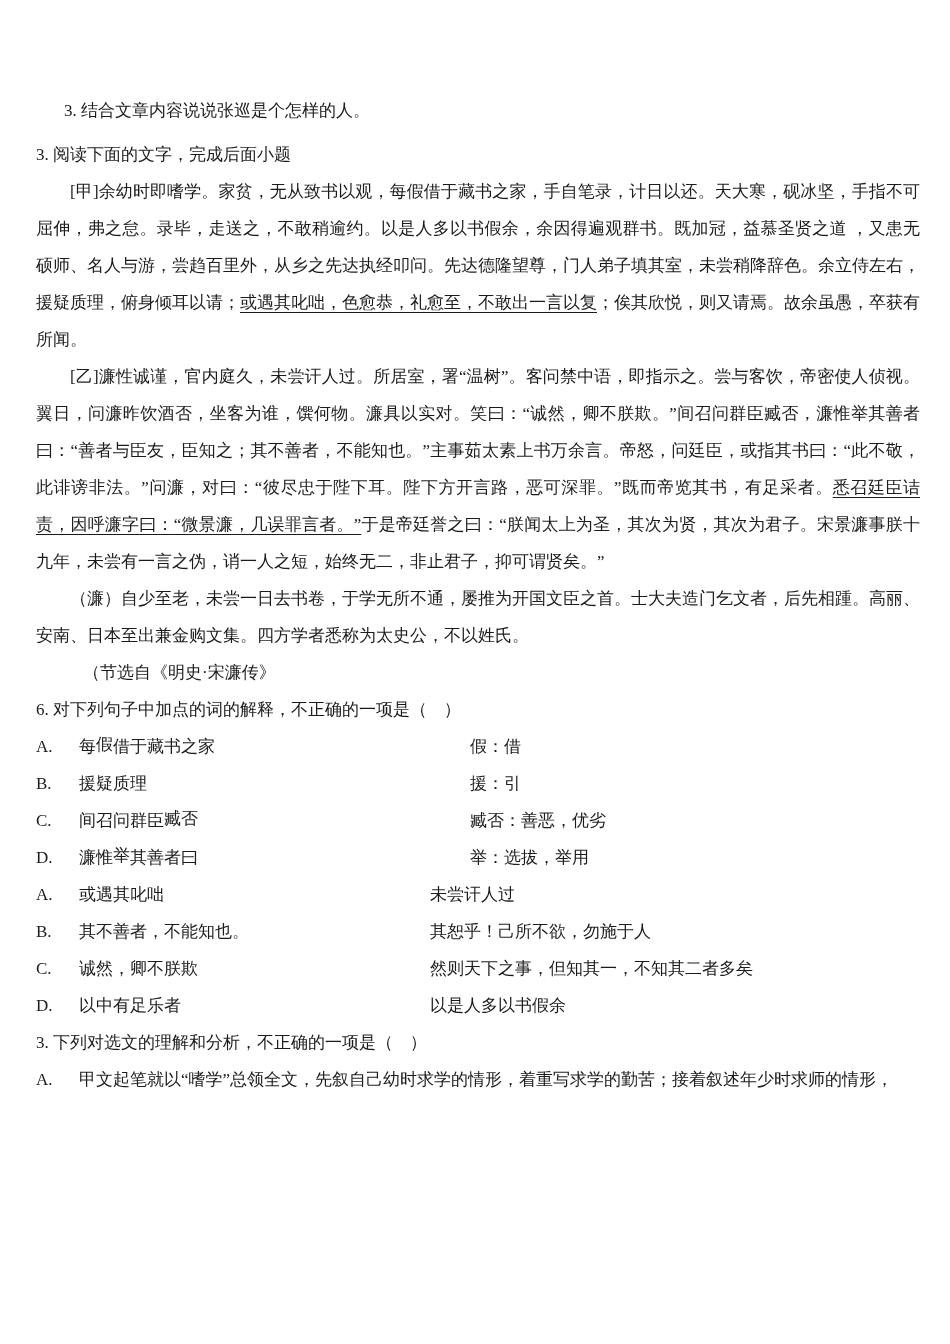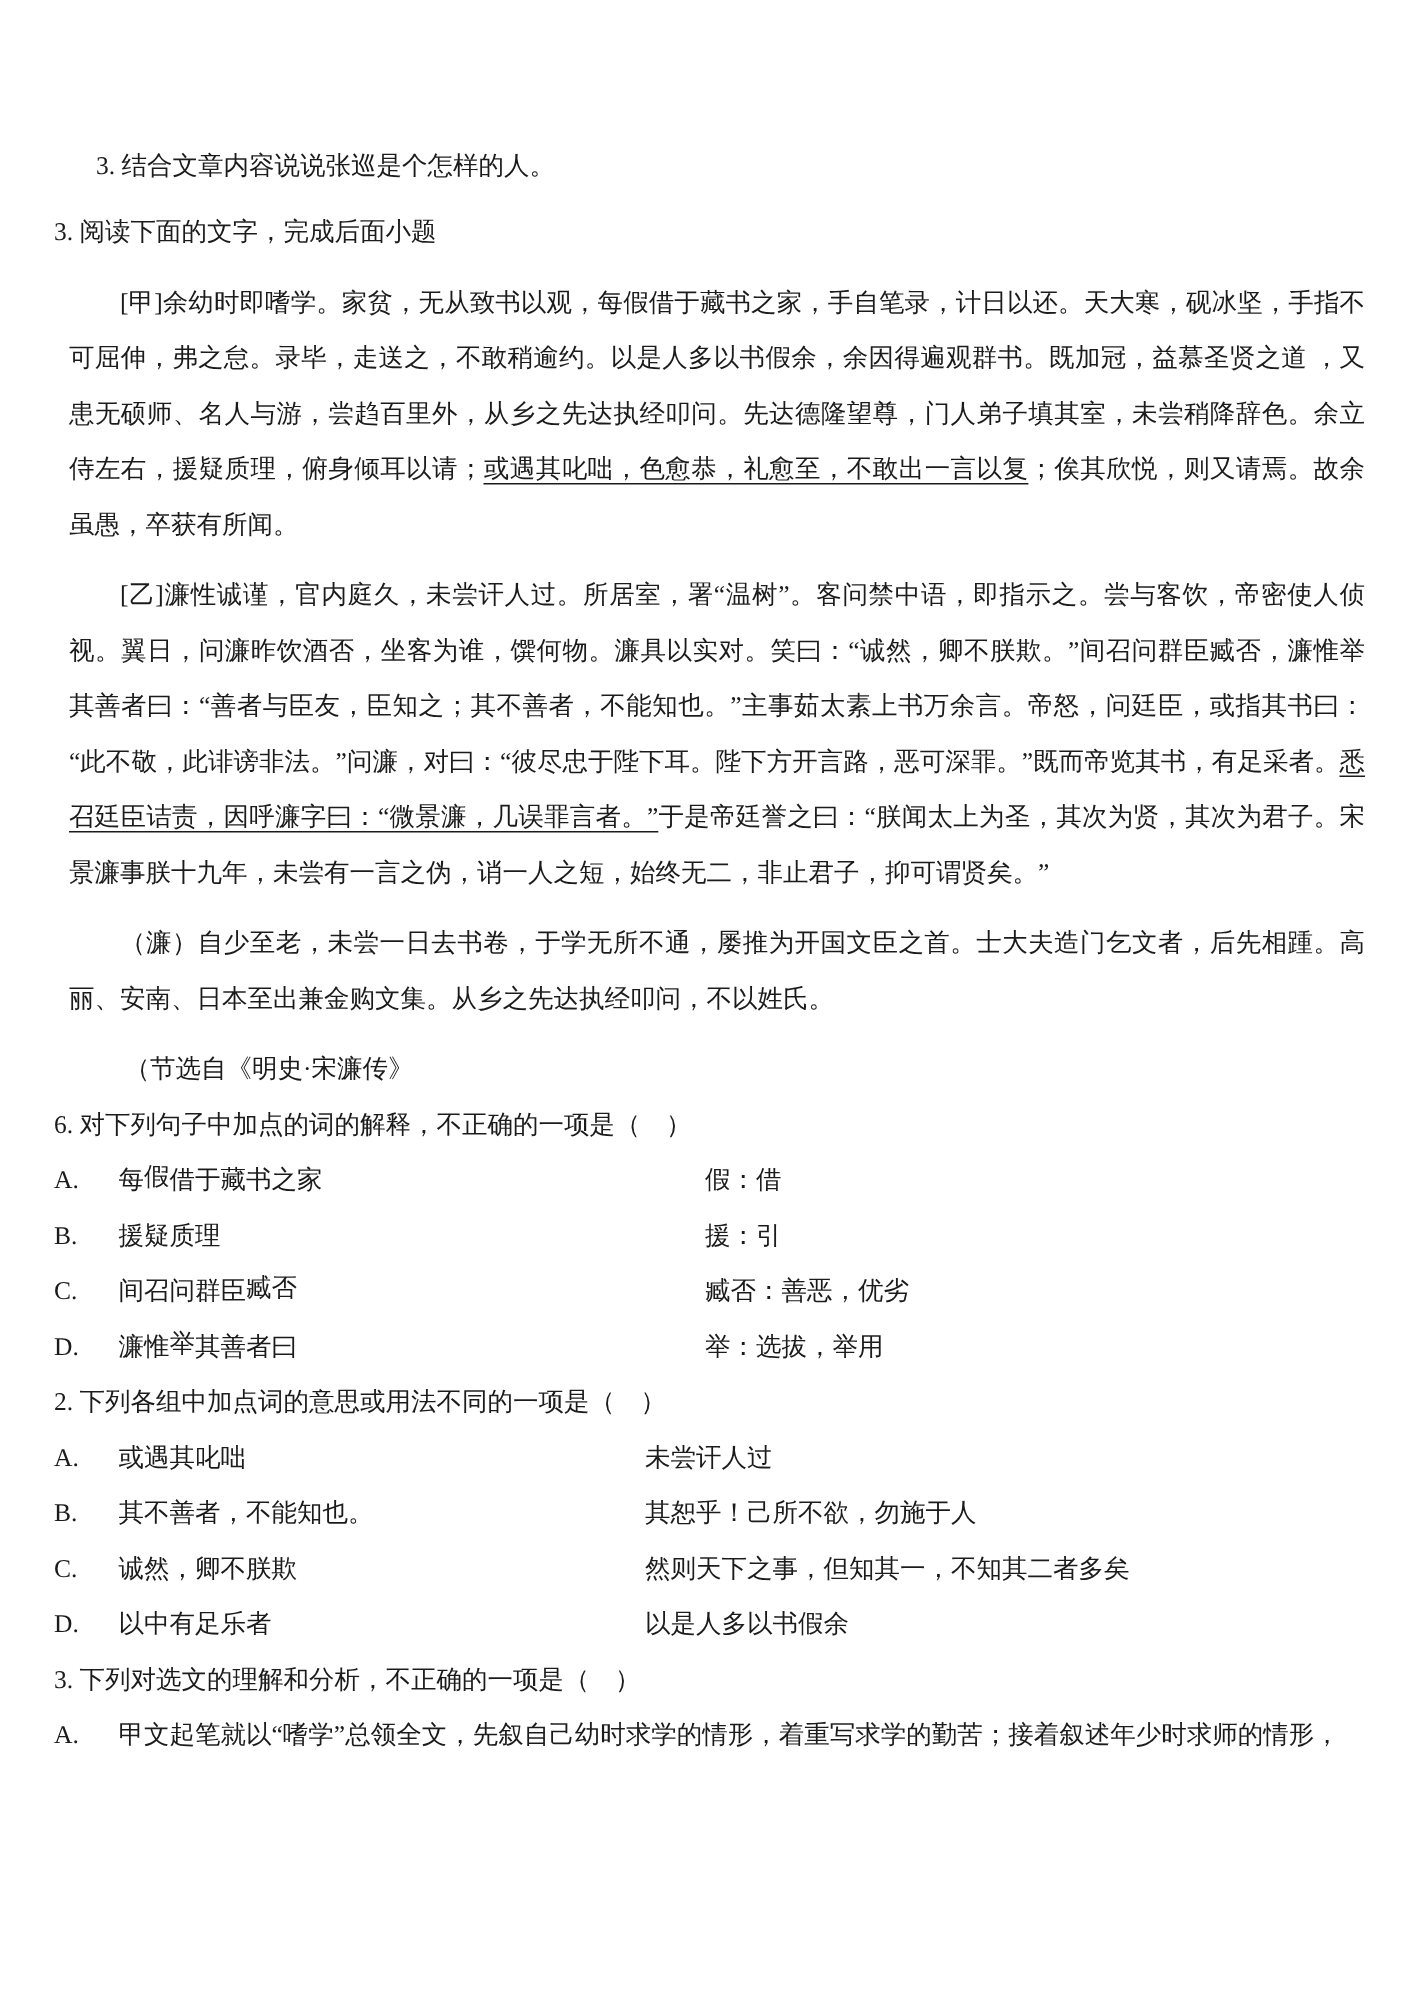--- a/index.html
+++ b/index.html
@@ -9,21 +9,21 @@
     color:#1b1b1b;
     font-family:"Liberation Serif","DejaVu Serif",serif;
     font-size:17px;
     line-height:37px;
     overflow:hidden;
   }
   .page{padding:92px 30px 0 36px;}
   .line{margin:0;}
   .line.gap-after{margin-bottom:7px;margin-left:28px;}
   .para{
-    margin:10px;
+    margin:0;
     text-indent:2em;
     text-align:justify;
     text-justify:inter-character;
     word-break:break-all;
   }
   .source-line{margin:0;text-indent:47px;}
   .seg-u{text-decoration:underline;text-underline-offset:4px;text-decoration-thickness:1px;}
   .seg-dot{position:relative;top:-2.5px;}
   .opt{display:flex;margin:0;}
   .opt-label{display:inline-block;min-width:43px;flex:0 0 43px;}
@@ -35,21 +35,21 @@
 </head>
 <body>
 
 <div class="page">
 
   <p class="line gap-after">3. 结合文章内容说说张巡是个怎样的人。</p>
   <p class="line">3. 阅读下面的文字，完成后面小题</p>
 
   <p class="para"><span>[甲]余幼时即嗜学。家贫，无从致书以观，每假借于藏书之家，手自笔录，计日以还。天大寒，砚冰坚，手指不可屈伸，弗之怠。录毕，走送之，不敢稍逾约。以是人多以书假余，余因得遍观群书。既加冠，益慕圣贤之道 ，又患无硕师、名人与游，尝趋百里外，从乡之先达执经叩问。先达德隆望尊，门人弟子填其室，未尝稍降辞色。余立侍左右，援疑质理，俯身倾耳以请；</span><span class="seg-u">或遇其叱咄，色愈恭，礼愈至，不敢出一言以复</span><span>；俟其欣悦，则又请焉。故余虽愚，卒获有所闻。</span></p>
   <p class="para"><span>[乙]濂性诚谨，官内庭久，未尝讦人过。所居室，署“温树”。客问禁中语，即指示之。尝与客饮，帝密使人侦视。翼日，问濂昨饮酒否，坐客为谁，馔何物。濂具以实对。笑曰：“诚然，卿不朕欺。”间召问群臣臧否，濂惟举其善者曰：“善者与臣友，臣知之；其不善者，不能知也。”主事茹太素上书万余言。帝怒，问廷臣，或指其书曰：“此不敬，此诽谤非法。”问濂，对曰：“彼尽忠于陛下耳。陛下方开言路，恶可深罪。”既而帝览其书，有足采者。</span><span class="seg-u">悉召廷臣诘责，因呼濂字曰：“微景濂，几误罪言者。”</span><span>于是帝廷誉之曰：“朕闻太上为圣，其次为贤，其次为君子。宋景濂事朕十九年，未尝有一言之伪，诮一人之短，始终无二，非止君子，抑可谓贤矣。”</span></p>
-  <p class="para"><span>（濂）自少至老，未尝一日去书卷，于学无所不通，屡推为开国文臣之首。士大夫造门乞文者，后先相踵。高丽、安南、日本至出兼金购文集。从乡之先达执经叩问，不以姓氏。</span></p>
+  <p class="para"><span>（濂）自少至老，未尝一日去书卷，于学无所不通，屡推为开国文臣之首。士大夫造门乞文者，后先相踵。高丽、安南、日本至出兼金购文集。四方学者悉称为太史公，不以姓氏。</span></p>
   <p class="source-line"><span>（节选自《明史·宋濂传》</span></p>
 
   <p class="line">6. 对下列句子中加点的词的解释，不正确的一项是（　）</p>
 
   <div class="opt q1">
     <span class="opt-left">
         <span class="opt-label">A.</span>
         <span><span>每</span><span class="seg-dot">假</span><span>借于藏书之家</span></span>
       </span>
     <span class="opt-right">假：借</span>
@@ -69,21 +69,20 @@
     <span class="opt-right">臧否：善恶，优劣</span>
   </div>
   <div class="opt q1">
     <span class="opt-left">
         <span class="opt-label">D.</span>
         <span><span>濂惟</span><span class="seg-dot">举</span><span>其善者曰</span></span>
       </span>
     <span class="opt-right">举：选拔，举用</span>
   </div>
 
-  <p class="line">2. 下列各组中加点词的意思或用法不同的一项是（　）</p>
 
   <div class="opt q2">
     <span class="opt-left">
         <span class="opt-label">A.</span>
         <span><span>或遇其叱咄</span></span>
       </span>
     <span class="opt-right">未尝讦人过</span>
   </div>
   <div class="opt q2">
     <span class="opt-left">

